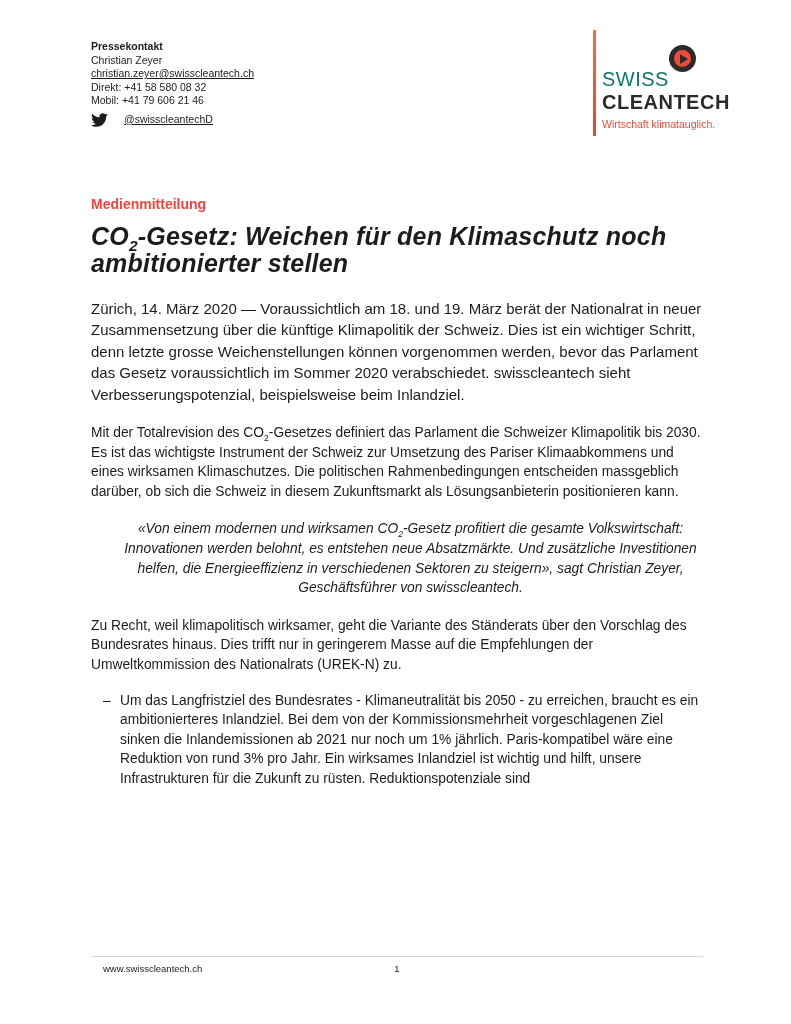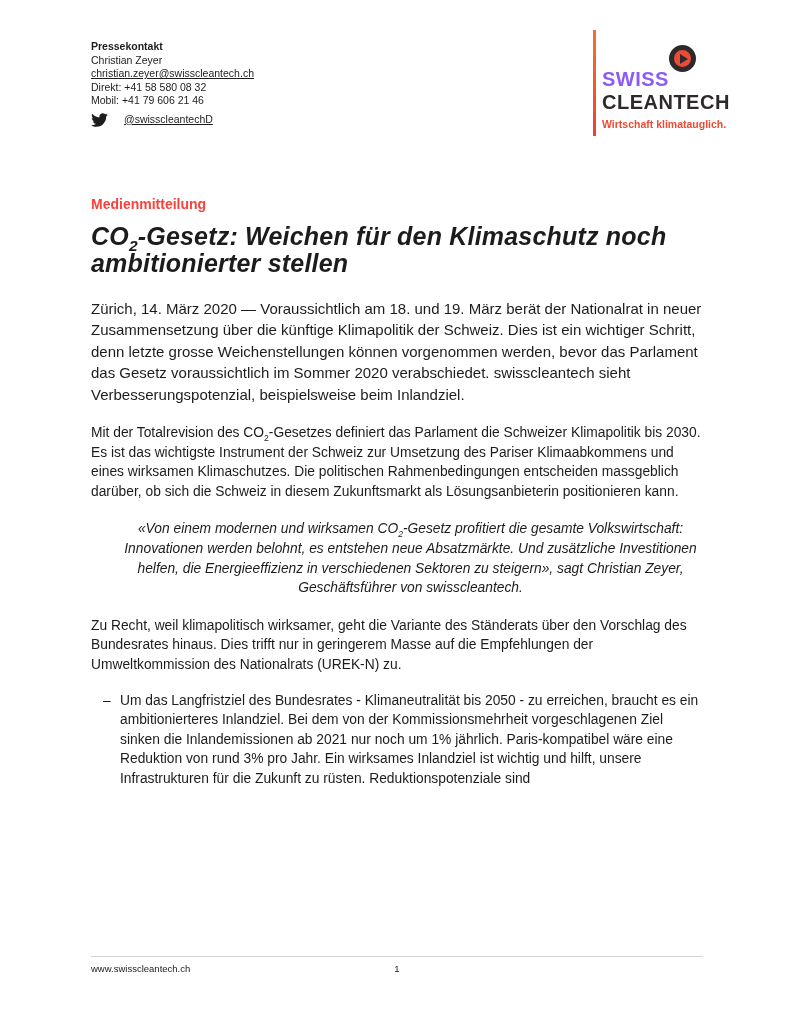--- a/index.html
+++ b/index.html
@@ -11,25 +11,25 @@
   
   .contact{position:absolute;left:91px;top:40px;font-size:10.5px;line-height:13.5px;}
   .contact-title{font-weight:bold;}
   .link{text-decoration:underline;color:inherit;cursor:pointer;}
   .twitter-row{margin-top:5px;display:flex;align-items:center;gap:16px;}
   .twitter-row svg{display:block;}
   
   .logo{position:absolute;left:593px;top:30px;width:134px;height:106px;}
   .logo-line{position:absolute;left:0;top:0;width:2.5px;height:106px;
     background:linear-gradient(180deg,#f6722c 0%,#ef3f33 100%);}
-  .logo-word1{position:absolute;left:9px;top:38px;font-size:20px;font-weight:bold;
-    color:#8b5cf6;letter-spacing:0.5px;}
+  .logo-word1{position:absolute;left:9px;top:38px;font-size:20px;font-weight:normal;
+    color:#0f766e;letter-spacing:0.5px;}
   .logo-word2{position:absolute;left:9px;top:61px;font-size:20px;font-weight:bold;
     color:#2e2a2b;letter-spacing:0.5px;}
-  .logo-tagline{position:absolute;left:9px;top:88px;font-size:10.5px;font-weight:bold;
+  .logo-tagline{position:absolute;left:9px;top:88px;font-size:10.5px;font-weight:normal;
     color:#ee4b35;text-align:right;}
   .play-icon{position:absolute;left:76px;top:15px;width:17px;height:17px;
     border-radius:50%;background:#ee4b35;border:5px solid #2e2a2b;}
   .play-icon::after{content:"";position:absolute;left:6px;top:3.5px;width:0;height:0;
     border-left:8px solid #2e2a2b;border-top:5px solid transparent;border-bottom:5px solid transparent;}
   
   .content{position:absolute;left:91px;top:0;width:612px;}
   .doc-label{margin-top:196px;color:#f8423b;font-weight:bold;font-size:14px;}
   .doc-title{margin-top:11px;font-size:25px;line-height:26.5px;font-weight:bold;
     font-style:italic;letter-spacing:0.2px;}
@@ -38,21 +38,21 @@
   .lead .lead-date{font-weight:normal;}
   .para{margin-top:18px;font-size:13.8px;line-height:19.6px;}
   .quote{margin-top:18px;margin-left:27px;width:585px;font-size:13.8px;
     line-height:19.6px;font-style:italic;text-align:center;}
   .bullets{margin-top:16px;}
   .bullet{position:relative;padding-left:29px;font-size:13.8px;line-height:19.6px;}
   .bullet .marker{position:absolute;left:12px;top:0;}
   
   .footer{position:absolute;left:91px;top:956px;width:612px;
     border-top:1px solid #d6d6d6;padding-top:6px;font-size:9.5px;text-align:center;}
-  .footer-url{position:absolute;left:0;top:6px;text-align:left;}
+  .footer-url{position:absolute;left:12px;top:6px;text-align:left;}
 </style>
 </head>
 <body>
 
 <div class="page">
 
   <div class="contact">
     <div class="contact-title">Pressekontakt</div>
     <div>Christian Zeyer</div>
     <div class="link">christian.zeyer@swisscleantech.ch</div>

